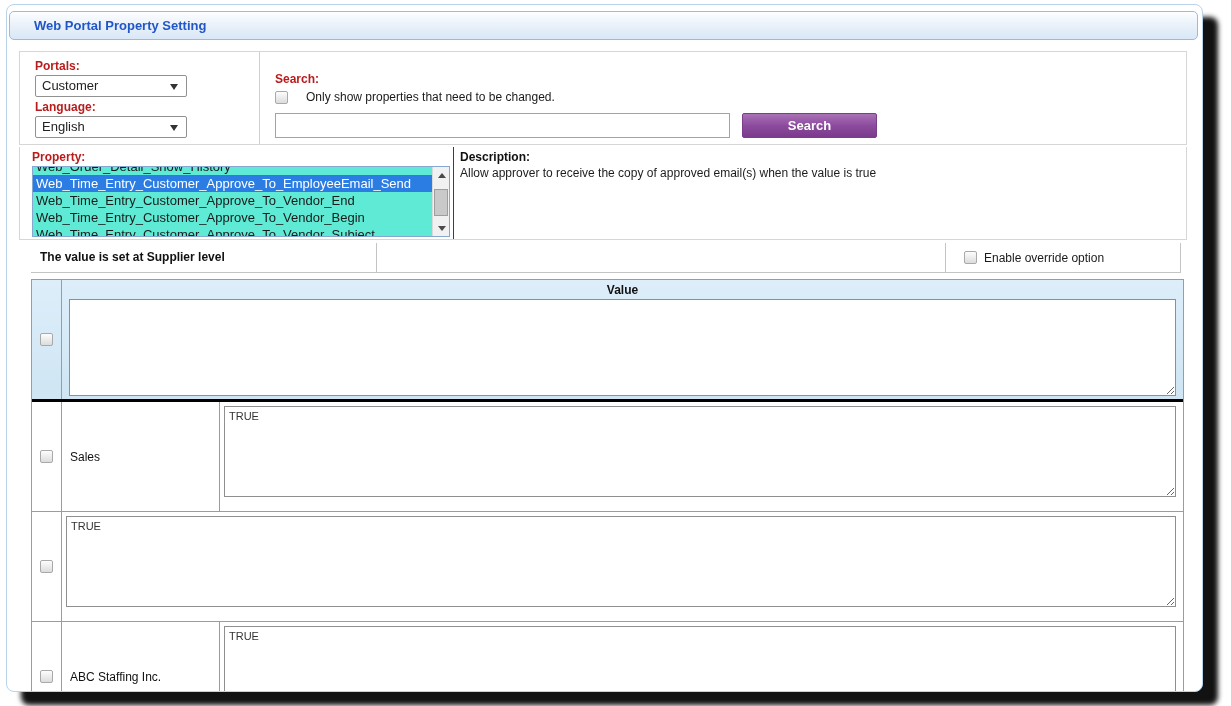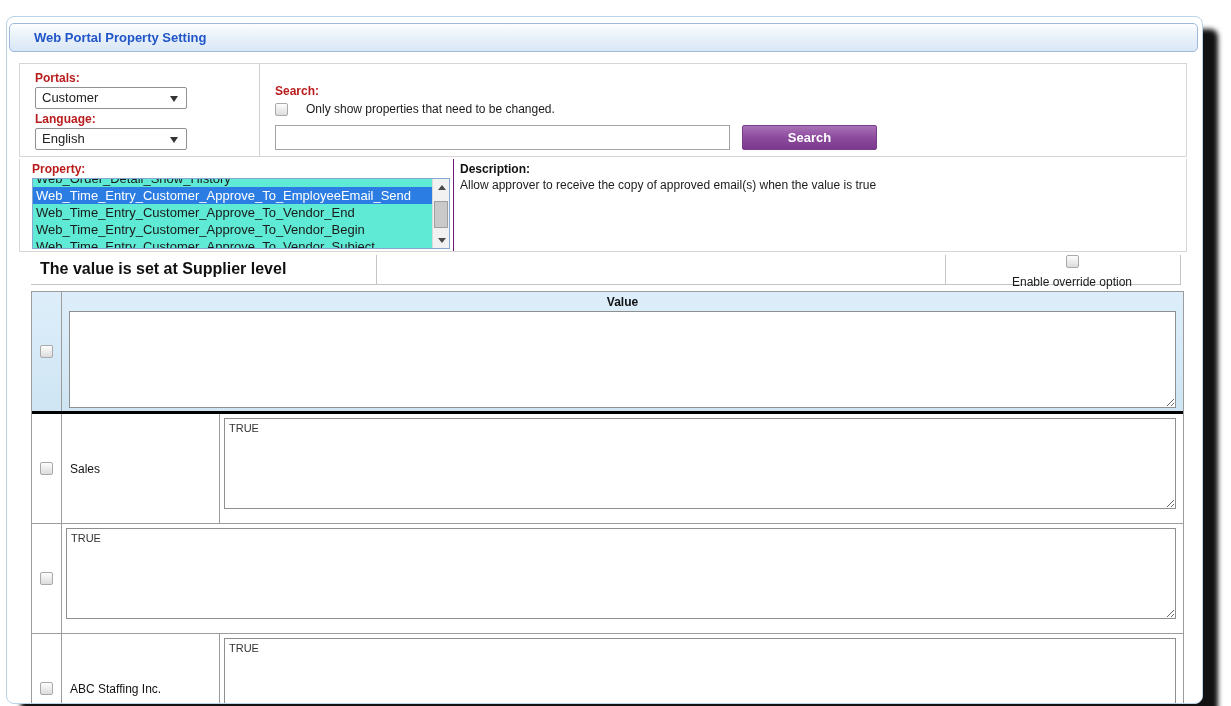--- a/index.html
+++ b/index.html
@@ -1,19 +1,19 @@
 <!DOCTYPE html>
 <html><head>
 <meta charset="utf-8">
 <style>
   * { margin:0; padding:0; box-sizing:border-box; }
   html,body { width:1231px; height:706px; background:#fff; font-family:"Liberation Sans", sans-serif; overflow:hidden; }
 
   .window {
-    position:absolute; left:6px; top:16px; width:1197px; height:688px;
+    position:absolute; left:6px; top:4px; width:1197px; height:688px;
     background:#fff; border:1px solid #b9d3ea; border-radius:8px;
     box-shadow:15px 13px 5px rgba(0,0,0,0.93);
     overflow:hidden;
   }
 
   
   .titlebar {
     position:absolute; left:2px; top:6px; right:4px; height:29px;
     border:1px solid #9db9dc; border-radius:5px;
     background:linear-gradient(#fdfeff, #eaf2fa 45%, #d9e7f6);
@@ -89,23 +89,23 @@
   .tri-up { width:0; height:0; border-left:4px solid transparent; border-right:4px solid transparent; border-bottom:5px solid #4a4a4a; }
   .tri-down { width:0; height:0; border-left:4px solid transparent; border-right:4px solid transparent; border-top:5px solid #4a4a4a; }
   .sb-thumb { position:absolute; left:1px; top:22px; width:14px; height:27px; background:#c9c9c9; border:1px solid #9e9e9e; }
 
   .desc-label { font-size:12px; font-weight:bold; color:#111; }
   .desc-text { font-size:12px; color:#1c1c1c; margin-top:2px; }
 
   
   .statusbar { position:absolute; left:24px; top:238px; width:1150px; height:30px; display:flex; }
   .status-cell { border-bottom:1px solid #c4c4c4; height:30px; }
-  .status-level { width:346px; border-right:1px solid #c4c4c4; font-size:16px; font-weight:bold; color:#111; line-height:28px; padding-left:9px; }
+  .status-level { width:346px; border-right:1px solid #c4c4c4; font-size:12px; font-weight:bold; color:#111; line-height:28px; padding-left:9px; }
   .status-mid { width:569px; border-right:1px solid #c4c4c4; }
-  .status-override { width:235px; border-right:1px solid #c4c4c4; display:flex; align-items:center; gap:7px; padding-left:18px; font-size:12px; color:#1a1a1a;flex-direction:column; }
+  .status-override { width:235px; border-right:1px solid #c4c4c4; display:flex; align-items:center; gap:7px; padding-left:18px; font-size:12px; color:#1a1a1a; }
 
   
   .prop-table {
     position:absolute; left:24px; top:274px; width:1153px;
     border:1px solid #9c9c9c; border-bottom:none; background:#fff;
   }
   .t-header {
     display:flex; height:122px; border-bottom:3px solid #000;
     background:linear-gradient(#ddeefa, #cfe5f3);
   }

